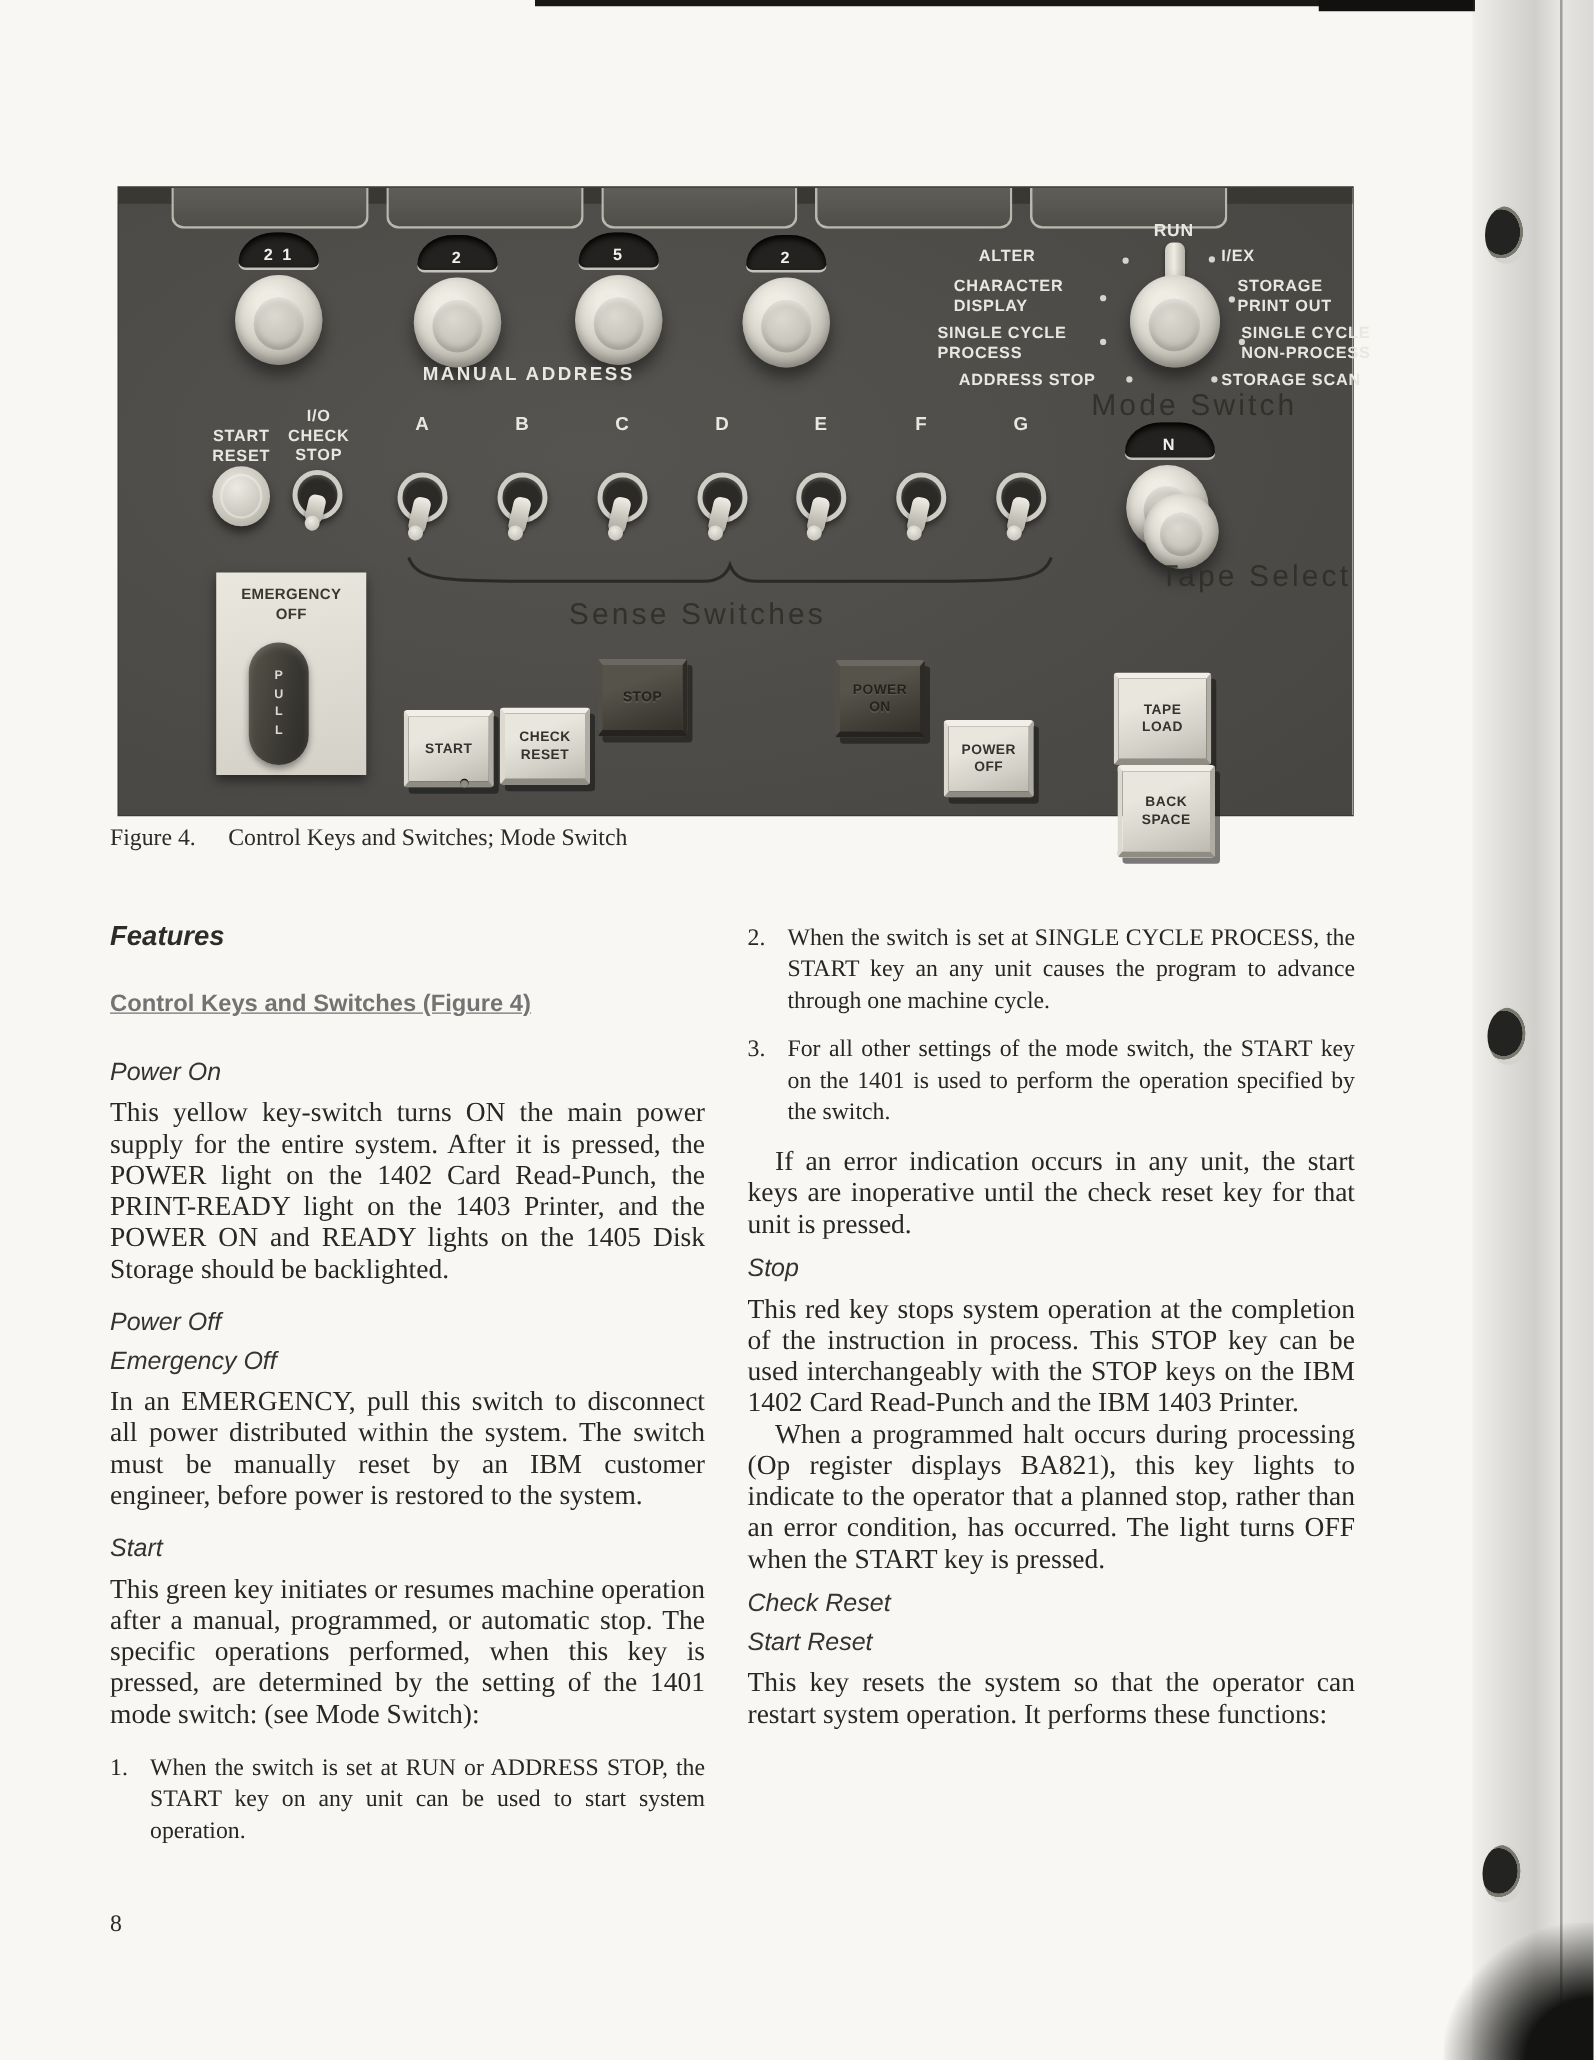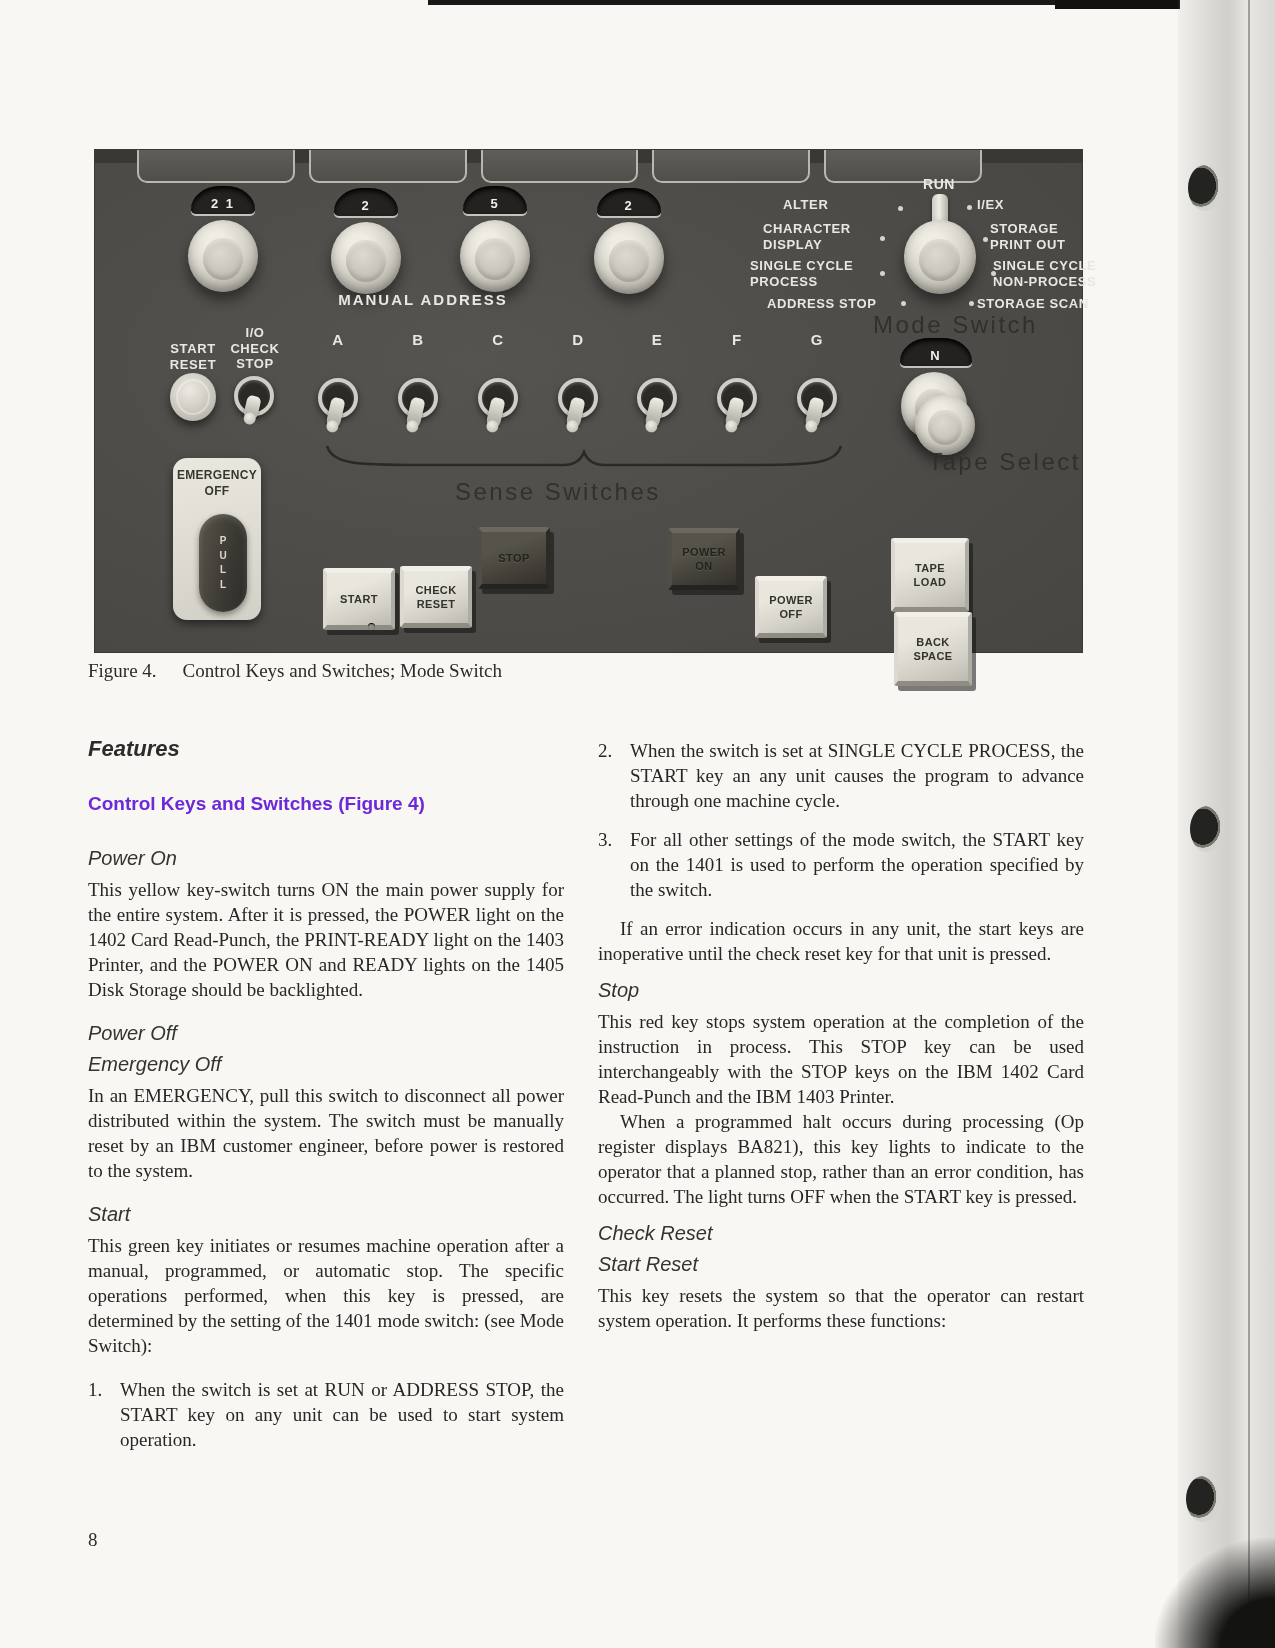--- a/index.html
+++ b/index.html
@@ -77,43 +77,43 @@
          border-top:5px solid #f2efe8; border-left:4px solid #ddd9d1;
          border-right:4px solid #afac a3; border-right:4px solid #afaca3; border-bottom:5px solid #8f8c83;
          box-shadow:4px 5px 0 rgba(18,18,16,.55);margin-top:44px; }
   .key.dark { color:#23221d;
          background:linear-gradient(160deg,#56544a 0 30%, #413f37 70%, #33312a);
          border-top:5px solid #6a6860; border-left:4px solid #504e46;
          border-right:4px solid #2d2b25; border-bottom:5px solid #252320;
          box-shadow:4px 5px 0 rgba(18,18,16,.55); text-shadow:0 1px 0 rgba(255,255,255,.10); }
   .key.tall { width:78px; height:74px; }
 
-  .em-panel { position:absolute; left:78px; top:308px; width:88px; height:162px;
+  .em-panel { position:absolute; left:78px; top:308px; width:120px; height:162px;
               background:linear-gradient(170deg,#eae7df,#d3d0c7);
-              box-shadow:0 4px 9px rgba(0,0,0,.5);border-radius:14px; }
+              box-shadow:0 4px 9px rgba(0,0,0,.5); }
   .em-title { font:bold 12px/1.35 "Liberation Sans", sans-serif; color:#39382f; text-align:center;
               margin-top:9px; white-space:pre-line; letter-spacing:.3px; }
   .em-pull  { position:absolute; left:26px; top:56px; width:48px; height:98px; border-radius:24px;
               background:linear-gradient(100deg,#565449,#3b3933 60%,#2e2c27);
               display:flex; align-items:center; justify-content:center;
               color:#dbd9d1; font:bold 10px/1.45 "Liberation Sans", sans-serif; text-align:center; white-space:pre-line;
               box-shadow:inset 0 3px 6px rgba(255,255,255,.15), 0 3px 6px rgba(0,0,0,.4); }
   .screw { position:absolute; left:273px; top:473px; width:7px; height:7px; border-radius:50%;
            background:#8e8d86; box-shadow:inset 0 1px 1px #000; }
 
   
   .caption { position:absolute; left:88px; top:660px; width:900px; font-size:19px; color:#2b2b29; }
   .caption .cap-label { margin-right:26px; }
   .col { position:absolute; width:476px; color:#272725; }
   .col.left  { left:88px;  top:736px; }
   .col.right { left:598px; top:738px; width:486px; }
   .features  { font:bold italic 22px/1.2 "Liberation Sans", sans-serif; font-style:italic; color:#2c2c2a; margin:0 0 30px; }
-  .section-h { font:bold 19px/1.25 "Liberation Sans", sans-serif; color:#6d28d9; margin:0 0 30px; }
+  .section-h { font:bold 19px/1.25 "Liberation Sans", sans-serif; color:#737373; margin:0 0 30px;text-decoration:underline; }
   .sub-h     { font:italic 20px/1.2 "Liberation Sans", sans-serif; color:#33332f; margin:0 0 7px; }
-  .col p     { font-size:19px; line-height:25px; text-align:justify; margin:0 0 19px; }
+  .col p     { font-size:22px; line-height:25px; text-align:justify; margin:0 0 19px; }
   .col p.indent { text-indent:22px; margin-bottom:0; }
   .col p.mb0 { margin-bottom:0; }
   .gap { height:12px; }
   .li { display:flex; font-size:19px; line-height:25px; margin:0 0 14px; }
   .li .num { flex:none; width:32px; }
   .li .txt { flex:1; text-align:justify; }
   .pagenum { position:absolute; left:88px; top:1529px; font-size:19px; color:#2b2b29; }
 </style>
 </head>
 <body>

